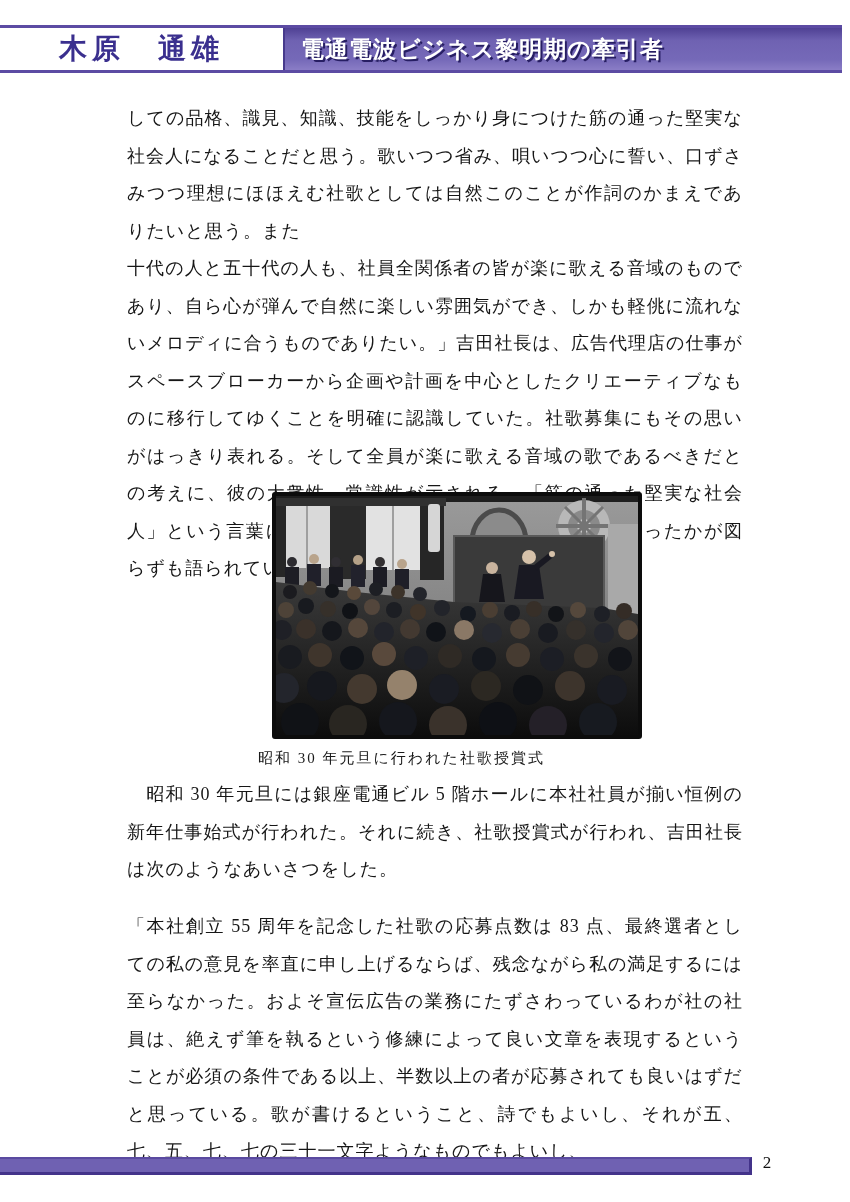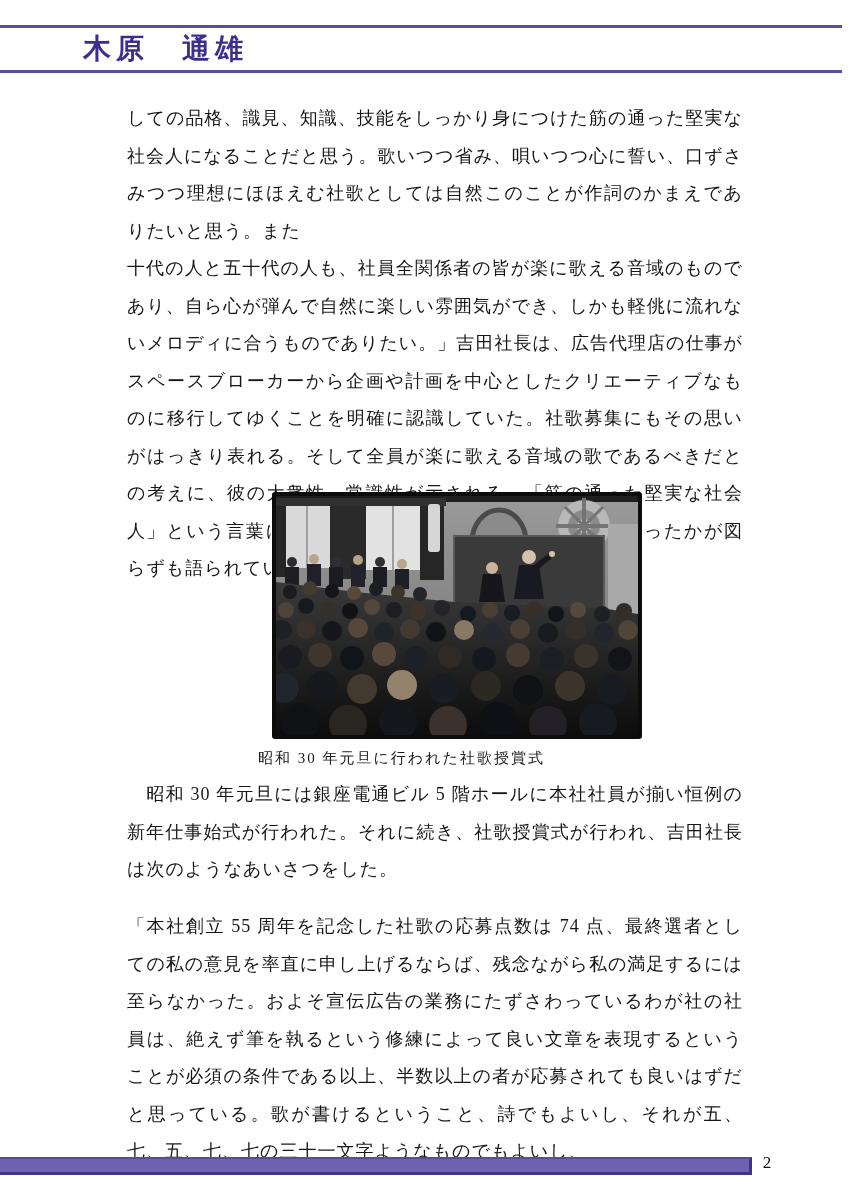--- a/index.html
+++ b/index.html
@@ -23,21 +23,20 @@
     border-bottom:3px solid #5c4ba3;
     display:flex;
     background:#ffffff;
   }
   .name-box{
     width:283px;
     background:#ffffff;
     display:flex;
     align-items:center;
     justify-content:center;
-    margin-left:24px;
   }
   .author-name{
     font-family:"Liberation Serif","DejaVu Serif",serif;
     font-weight:bold;
     font-size:28px;
     letter-spacing:5px;
     color:#3a2f8e;
     white-space:pre;
   }
   .title-band{
@@ -118,20 +117,23 @@
   }
 </style>
 </head>
 <body>
 
 <div class="page">
 
   <header class="header-band">
     <div class="name-box">
       <span class="author-name">木原　通雄</span>
+    </div>
+    <div class="title-band">
+      <span class="chapter-title">電通電波ビジネス黎明期の牽引者</span>
     </div>
   </header>
 
   <p class="para" id="para1">しての品格、識見、知識、技能をしっかり身につけた筋の通った堅実な社会人になることだと思う。歌いつつ省み、唄いつつ心に誓い、口ずさみつつ理想にほほえむ社歌としては自然このことが作詞のかまえでありたいと思う。また
 十代の人と五十代の人も、社員全関係者の皆が楽に歌える音域のものであり、自ら心が弾んで自然に楽しい雰囲気ができ、しかも軽佻に流れないメロディに合うものでありたい。」吉田社長は、広告代理店の仕事がスペースブローカーから企画や計画を中心としたクリエーティブなものに移行してゆくことを明確に認識していた。社歌募集にもその思いがはっきり表れる。そして全員が楽に歌える音域の歌であるべきだとの考えに、彼の大衆性、常識性が示される。「筋の通った堅実な社会人」という言葉に、それまでの広告人がいかにそうでなかったかが図らずも語られている。</p>
 
   <figure class="photo-frame">
     <svg viewBox="0 0 362 239" preserveAspectRatio="none">
       <defs>
         <linearGradient id="wall" x1="0" y1="0" x2="0" y2="1">
@@ -272,18 +274,18 @@
           <circle cx="272" cy="229" r="19" fill="#242028"></circle>
         <circle cx="322" cy="226" r="19" fill="#171a20"></circle>
       </g>
     </svg>
   </figure>
 
   <figcaption class="photo-caption">昭和 30 年元旦に行われた社歌授賞式</figcaption>
 
   <p class="para" id="para2">　昭和 30 年元旦には銀座電通ビル 5 階ホールに本社社員が揃い恒例の新年仕事始式が行われた。それに続き、社歌授賞式が行われ、吉田社長は次のようなあいさつをした。</p>
 
-  <p class="para" id="para3">「本社創立 55 周年を記念した社歌の応募点数は 74 点、最終選者としての私の意見を率直に申し上げるならば、残念ながら私の満足するには至らなかった。およそ宣伝広告の業務にたずさわっているわが社の社員は、絶えず筆を執るという修練によって良い文章を表現するということが必須の条件である以上、半数以上の者が応募されても良いはずだと思っている。歌が書けるということ、詩でもよいし、それが五、七、五、七、七の三十一文字ようなものでもよいし、</p>
+  <p class="para" id="para3">「本社創立 55 周年を記念した社歌の応募点数は 83 点、最終選者としての私の意見を率直に申し上げるならば、残念ながら私の満足するには至らなかった。およそ宣伝広告の業務にたずさわっているわが社の社員は、絶えず筆を執るという修練によって良い文章を表現するということが必須の条件である以上、半数以上の者が応募されても良いはずだと思っている。歌が書けるということ、詩でもよいし、それが五、七、五、七、七の三十一文字ようなものでもよいし、</p>
 
   <div class="footer-bar"></div>
   <div class="page-number">2</div>
 
 </div>
 
 </body></html>

